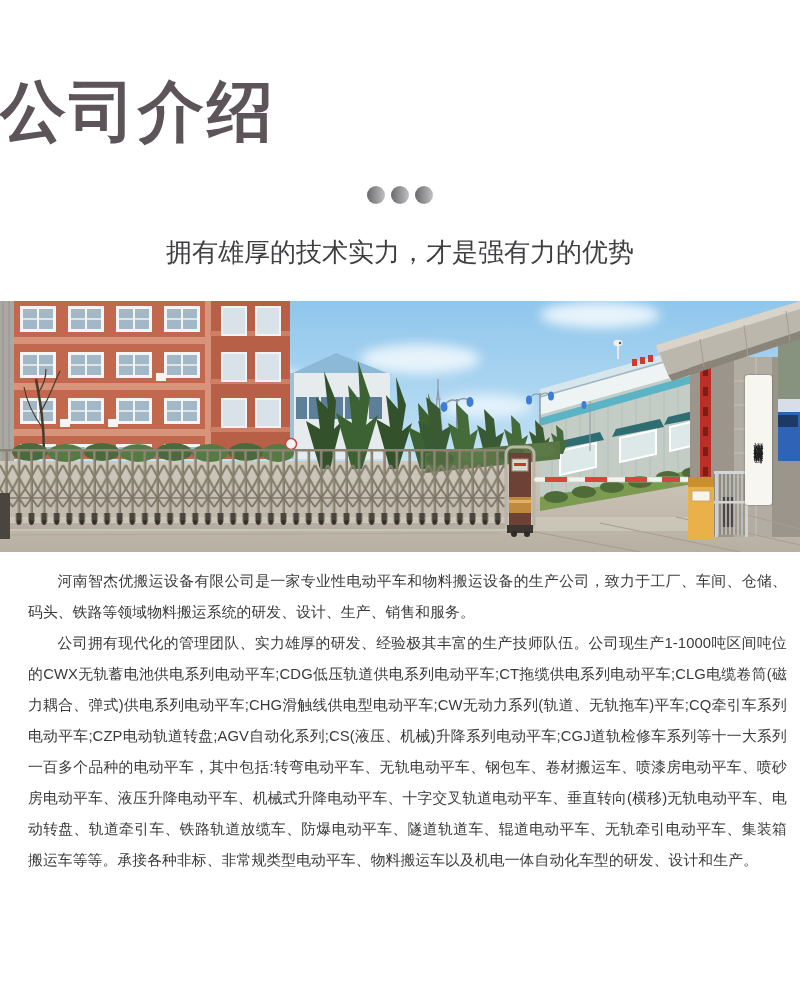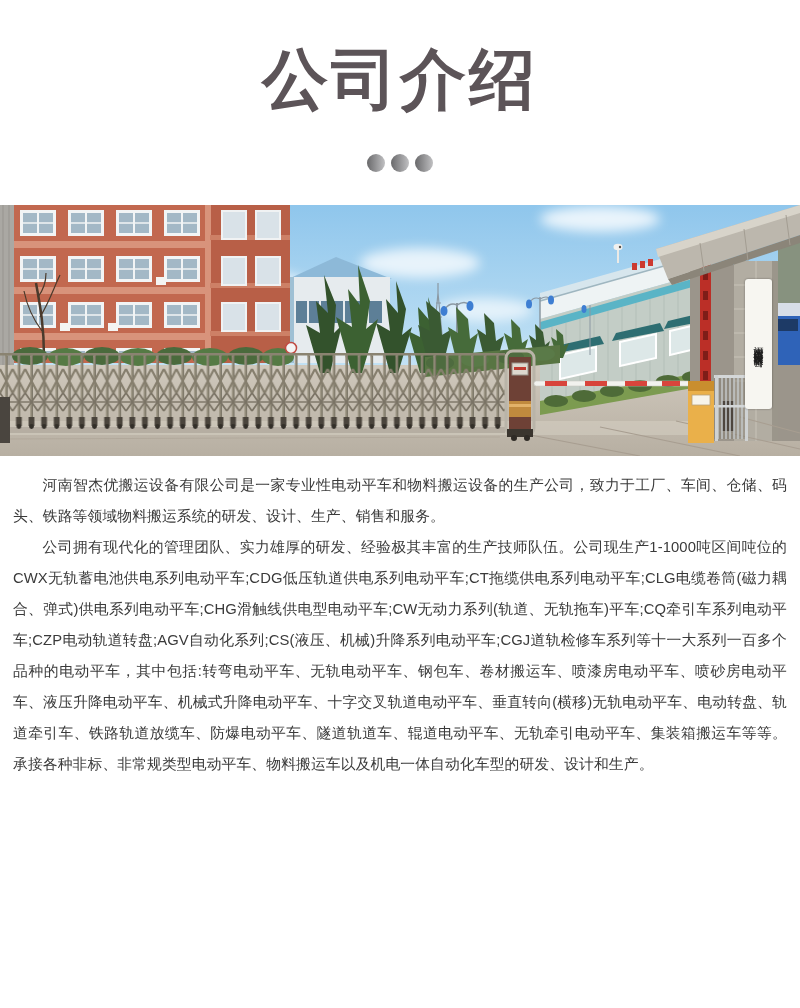--- a/index.html
+++ b/index.html
@@ -3,22 +3,22 @@
 <meta charset="utf-8">
 <style>
   html,body{margin:0;padding:0;}
   body{
     width:800px;background:#ffffff;
     font-family:"Liberation Sans","DejaVu Sans",sans-serif;
     color:#3a3a3a;
   }
   .page{width:800px;}
   .title{
-    margin:0;padding-top:44px;
-    text-align:center;font-size:66px;line-height:70px;
+    margin:0;padding-top:76px;
+    text-align:left;font-size:66px;line-height:70px;
     font-weight:700;color:#5c5458;letter-spacing:3px;
   }
   .dots{margin-top:40px;text-align:center;font-size:0;}
   .dot{
     display:inline-block;width:18px;height:18px;border-radius:50%;
     background:linear-gradient(90deg,#69696b,#c0c0c2);
     margin:0 3px;vertical-align:middle;
   }
   .subtitle{
     margin:32px 0 0;text-align:center;
@@ -31,41 +31,42 @@
   .photo svg{display:block;width:800px;height:251px;}
   .vsign{
     position:absolute;left:745px;top:74px;width:27px;height:130px;
     background:#f7f6f1;border-radius:3px;
     box-shadow:0 0 2px rgba(0,0,0,.45);
     display:flex;align-items:center;justify-content:center;
     writing-mode:vertical-rl;text-orientation:upright;
     font-size:10px;letter-spacing:1px;color:#1e1e1e;line-height:27px;
   }
   .content{
-    margin-top:14px;padding:0 13px 10px;
+    margin-top:14px;padding:0 13px 10px;margin-left:15px;
   }
   .content p{
     margin:0;text-indent:2em;
     font-size:14.8px;line-height:31px;letter-spacing:0.1px;
     text-align:justify;color:#3a3a3a;
   }
 </style>
 </head>
 <body>
 
 <div class="page">
 
   <h1 class="title">公司介绍</h1>
 
   <div class="dots">
     <span class="dot"></span>
     <span class="dot"></span>
     <span class="dot"></span>
   </div>
 
+  <p class="subtitle">拥有雄厚的技术实力，才是强有力的优势</p>
 
   <div class="photo">
     <svg viewBox="0 0 800 251" preserveAspectRatio="none">
       <defs>
         <linearGradient id="skyG" x1="0" y1="0" x2="0" y2="1">
           <stop offset="0" stop-color="#8fc6ec"></stop>
           <stop offset="0.6" stop-color="#bfe0f4"></stop>
           <stop offset="1" stop-color="#ddeef9"></stop>
         </linearGradient>
         <linearGradient id="roadG" x1="0" y1="0" x2="0" y2="1">

